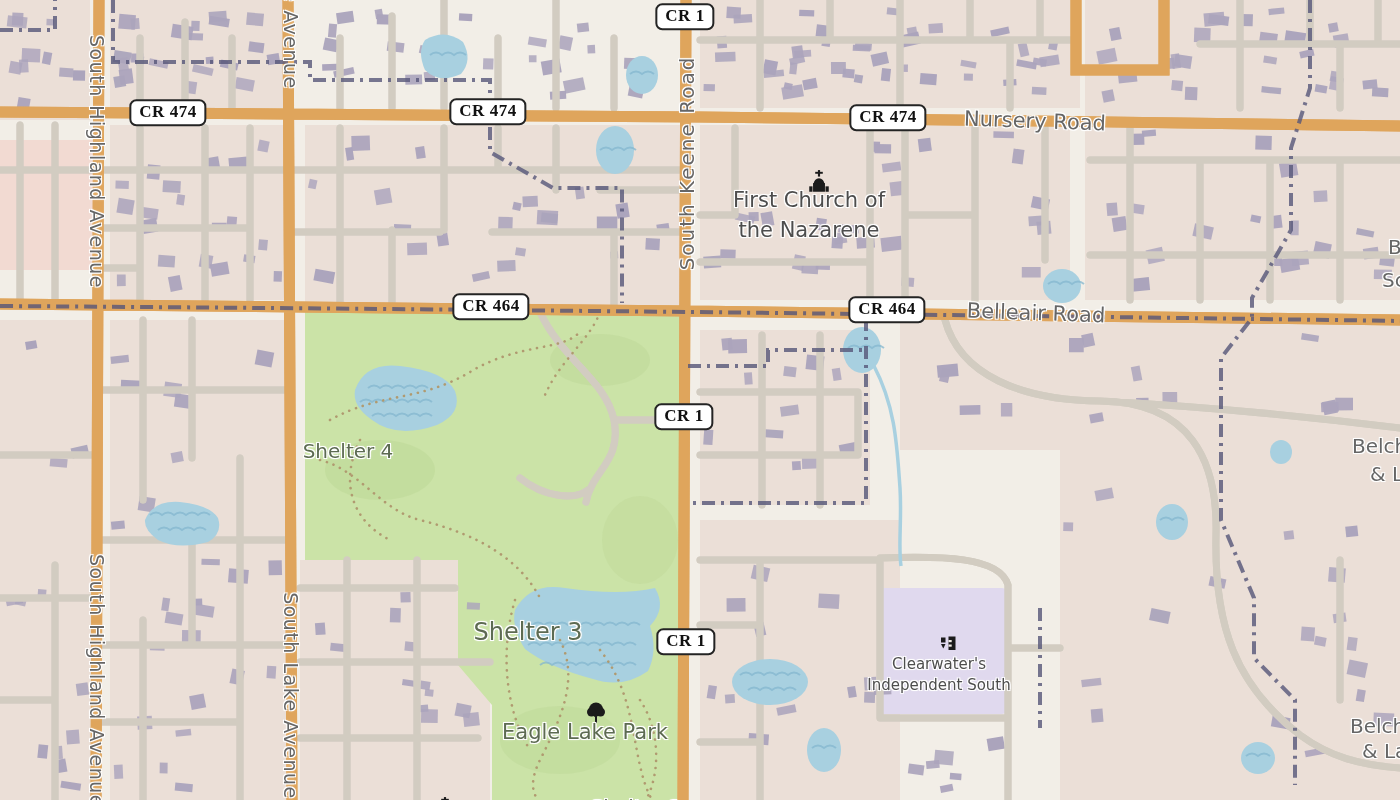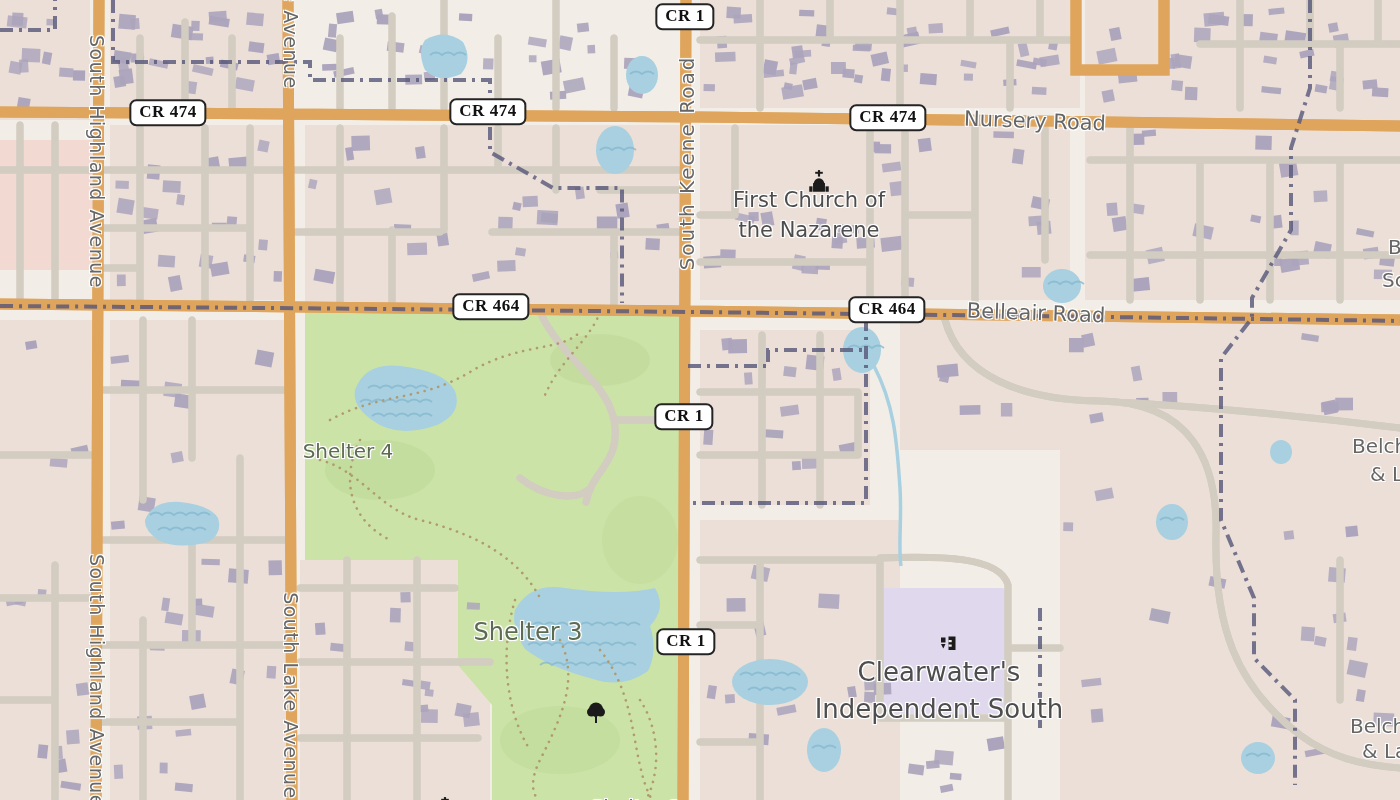--- a/index.html
+++ b/index.html
@@ -517,32 +517,35 @@
       </div>
       <span class="poi-icon" style="left: 936px; top: 633px;">
         <svg width="26" height="24" viewBox="0 0 26 24" fill="#1b1b1b">
     <rect x="5" y="4.5" width="4.5" height="5"></rect>
           <path d="M5,11 h4.5 l-2.2,4.5 z"></path>
     <rect x="12.5" y="3.5" width="7" height="13.5"></rect>
     <rect x="12.5" y="7" width="3.2" height="2.2" fill="#f2eee7"></rect>
     <rect x="12.5" y="11.5" width="3.2" height="2.2" fill="#f2eee7"></rect>
         </svg>
       </span>
-      <div class="poi mlabel" style="left: 939px; top: 654px; transform: translate(-50%, 0px); font-size: 26px; color: rgb(77, 77, 77);">
+      <div class="poi mlabel" style="left: 939px; top: 654px; transform: translate(-50%, 0px); font-size: 15px; color: rgb(77, 77, 77);">
         <div>Clearwater's</div>
         <div>Independent South</div>
       </div>
       <span class="poi-icon" style="left: 584px; top: 701px;">
         <svg width="24" height="26" viewBox="0 0 24 26" fill="#1b1b1b">
     <circle cx="12" cy="8.5" r="7"></circle>
           <circle cx="7.5" cy="11" r="4.5"></circle>
           <circle cx="16.5" cy="11" r="4.5"></circle>
     <path d="M11,13 h2 v9 h-2 z M11,16 l-4,-3 l1,-1 l3,3 z"></path>
         </svg>
       </span>
+      <div class="poi mlabel" style="left: 585px; top: 718px; transform: translate(-50%, 0px); font-size: 21px; color: rgb(93, 107, 82);">
+        <div>Eagle Lake Park</div>
+      </div>
       <div class="poi mlabel" style="left: 348px; top: 437px; transform: translate(-50%, 0px); font-size: 20px; color: rgb(93, 107, 82);">
         <div>Shelter 4</div>
       </div>
       <div class="poi mlabel" style="left: 528px; top: 615px; transform: translate(-50%, 0px); font-size: 24px; color: rgb(93, 107, 82);">
         <div>Shelter 3</div>
       </div>
       <span class="poi-icon" style="left: 432px; top: 796px;">
         <svg width="26" height="26" viewBox="0 0 24 24" fill="#1b1b1b">
     <rect x="11" y="1" width="2" height="6"></rect>
           <rect x="8.5" y="2.6" width="7" height="1.8"></rect>

